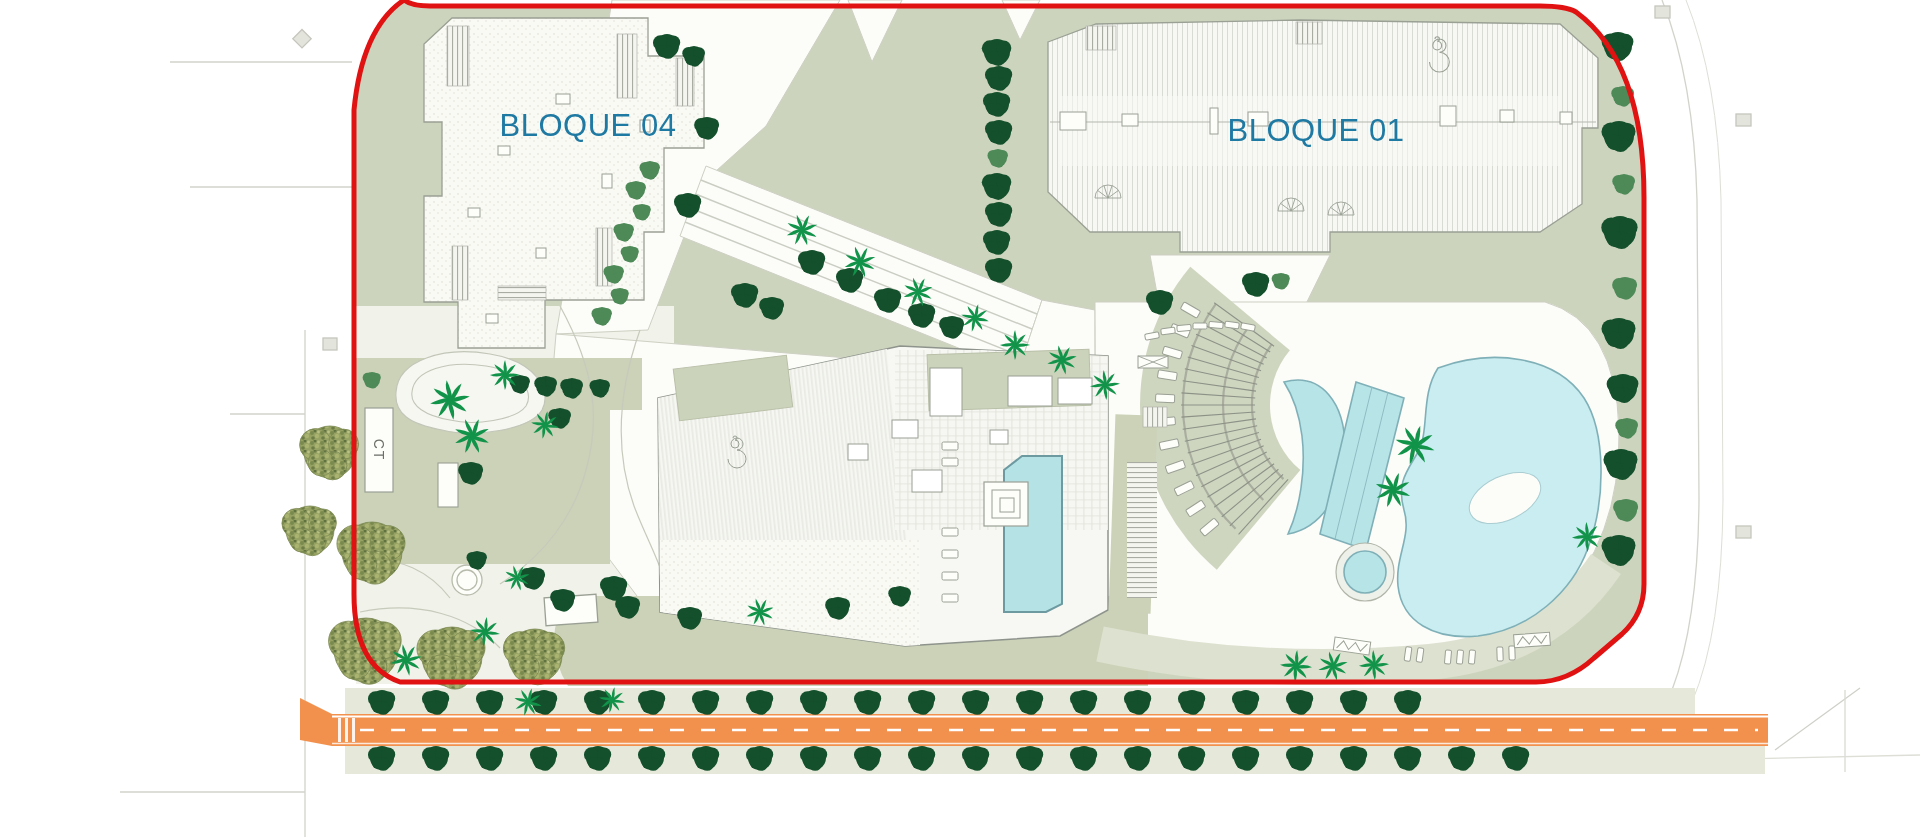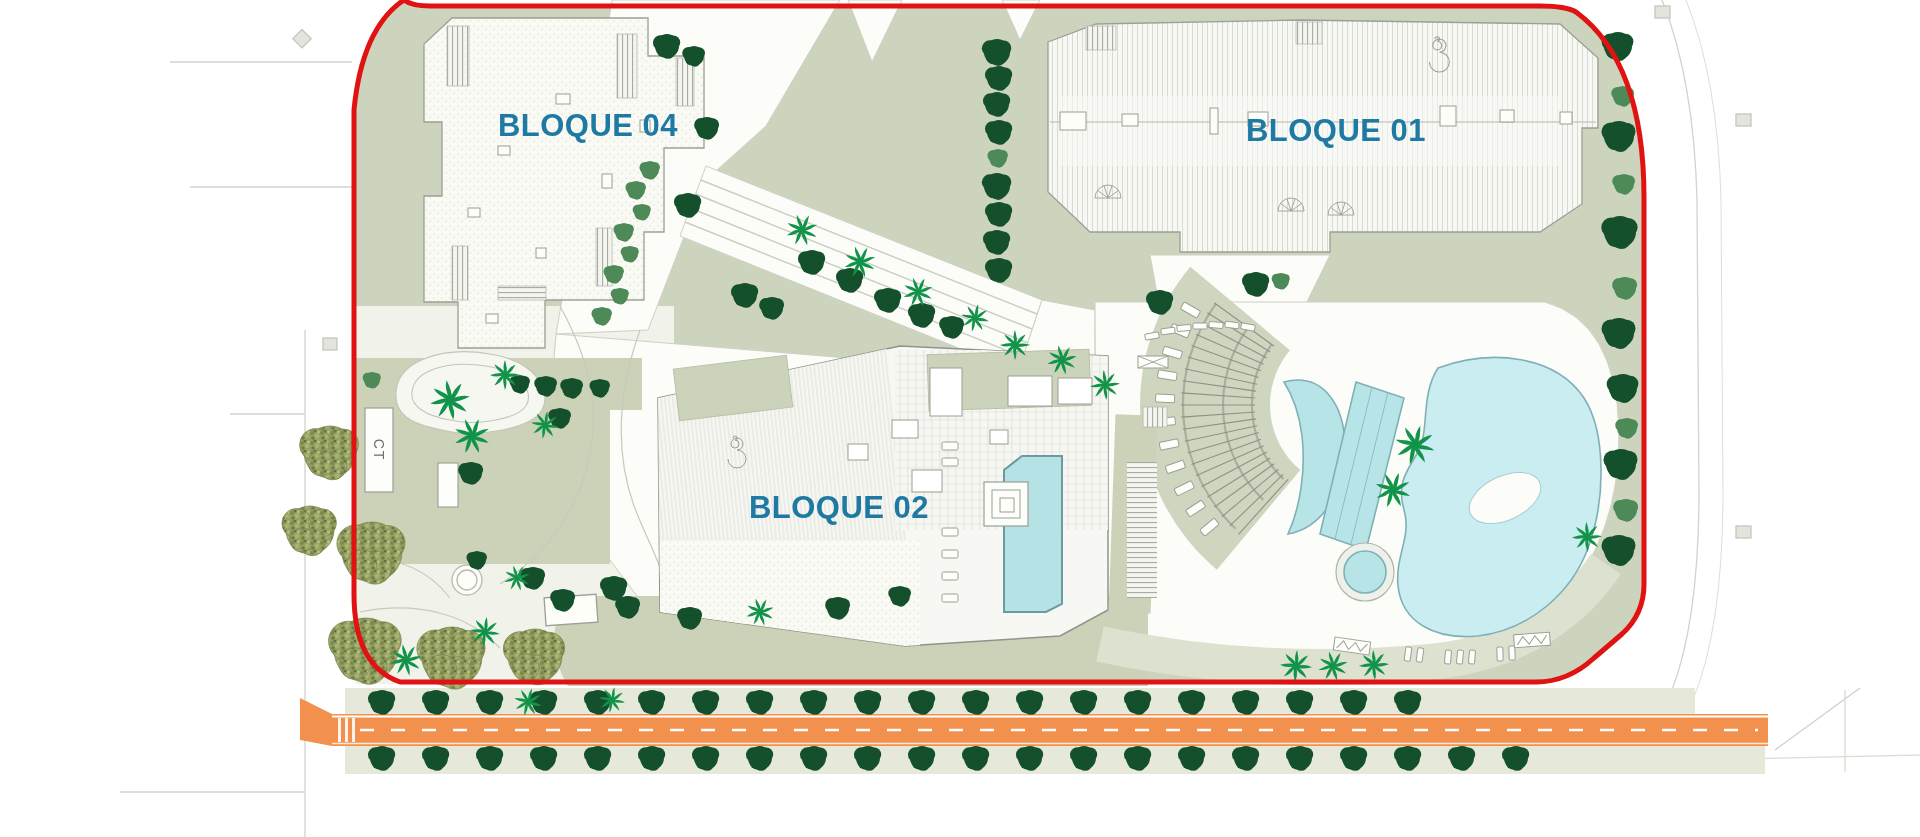--- a/index.html
+++ b/index.html
@@ -1,20 +1,20 @@
 <!DOCTYPE html>
 <html><head>
 <meta charset="utf-8">
 <style>
   html,body{margin:0;padding:0;background:#ffffff;}
   #stage{position:relative;width:1920px;height:837px;overflow:hidden;background:#ffffff;
          font-family:"Liberation Sans", sans-serif;}
   #plan-svg{position:absolute;left:0;top:0;width:1920px;height:837px;}
   .plan-label{position:absolute;transform:translate(-50%,-50%);
-    font-weight:bold;font-size:31px;letter-spacing:0.5px;color:#1e79a3;white-space:nowrap;}
+    font-weight:normal;font-size:31px;letter-spacing:0.5px;color:#1e79a3;white-space:nowrap;}
   .ct-label{position:absolute;transform:translate(-50%,-50%) rotate(90deg);
     font-size:14px;letter-spacing:2px;color:#6b6f68;font-weight:normal;}
 </style>
 </head>
 <body>
 
 <div id="stage">
 
 <svg id="plan-svg" viewBox="0 0 1920 837" xmlns="http://www.w3.org/2000/svg" xmlns:xlink="http://www.w3.org/1999/xlink">
   <defs>
@@ -1162,17 +1162,16 @@
           <path d="M1328,215 A13 13 0 0 1 1354,215" fill="none" stroke="#9aa094" stroke-width="0.9"></path>
         </g>
         <path d="M0,0 a2,2 0 1 1 2,2 a4,4 0 1 1 -4,4 a6,6 0 1 1 6,6 a9,9 0 1 1 -9,9" transform="translate(733 438) scale(1)" fill="none" stroke="#9aa094" stroke-width="1"></path>
         <path d="M0,0 a2,2 0 1 1 2,2 a4,4 0 1 1 -4,4 a6,6 0 1 1 6,6 a9,9 0 1 1 -9,9" transform="translate(1435 39) scale(1.1)" fill="none" stroke="#9aa094" stroke-width="1"></path>
       </g>
 
   <path d="M404,0 Q362,28 354,110 L354,594 Q354,666 400,682 L1536,682 Q1568,682 1594,658 L1622,634 Q1644,614 1644,584 L1644,198 Q1644,62 1576,12 Q1566,6 1540,6 L430,6 Q412,6 404,0 Z" fill="none" stroke="#e01212" stroke-width="5" stroke-linejoin="round"></path>
 </svg>
 
 <div class="plan-label" style="left:588px;top:126px;">BLOQUE 04</div>
-<div class="plan-label" style="left:1316px;top:131px;margin-left:20px;">BLOQUE 01</div>
-<div class="plan-label" style="left:839px;top:508px;">BLOQUE 02</div>
+<div class="plan-label" style="left:1316px;top:131px;">BLOQUE 01</div>
 <div class="ct-label" style="left:379px;top:450px;">CT</div>
 
 </div>
 
 </body></html>

